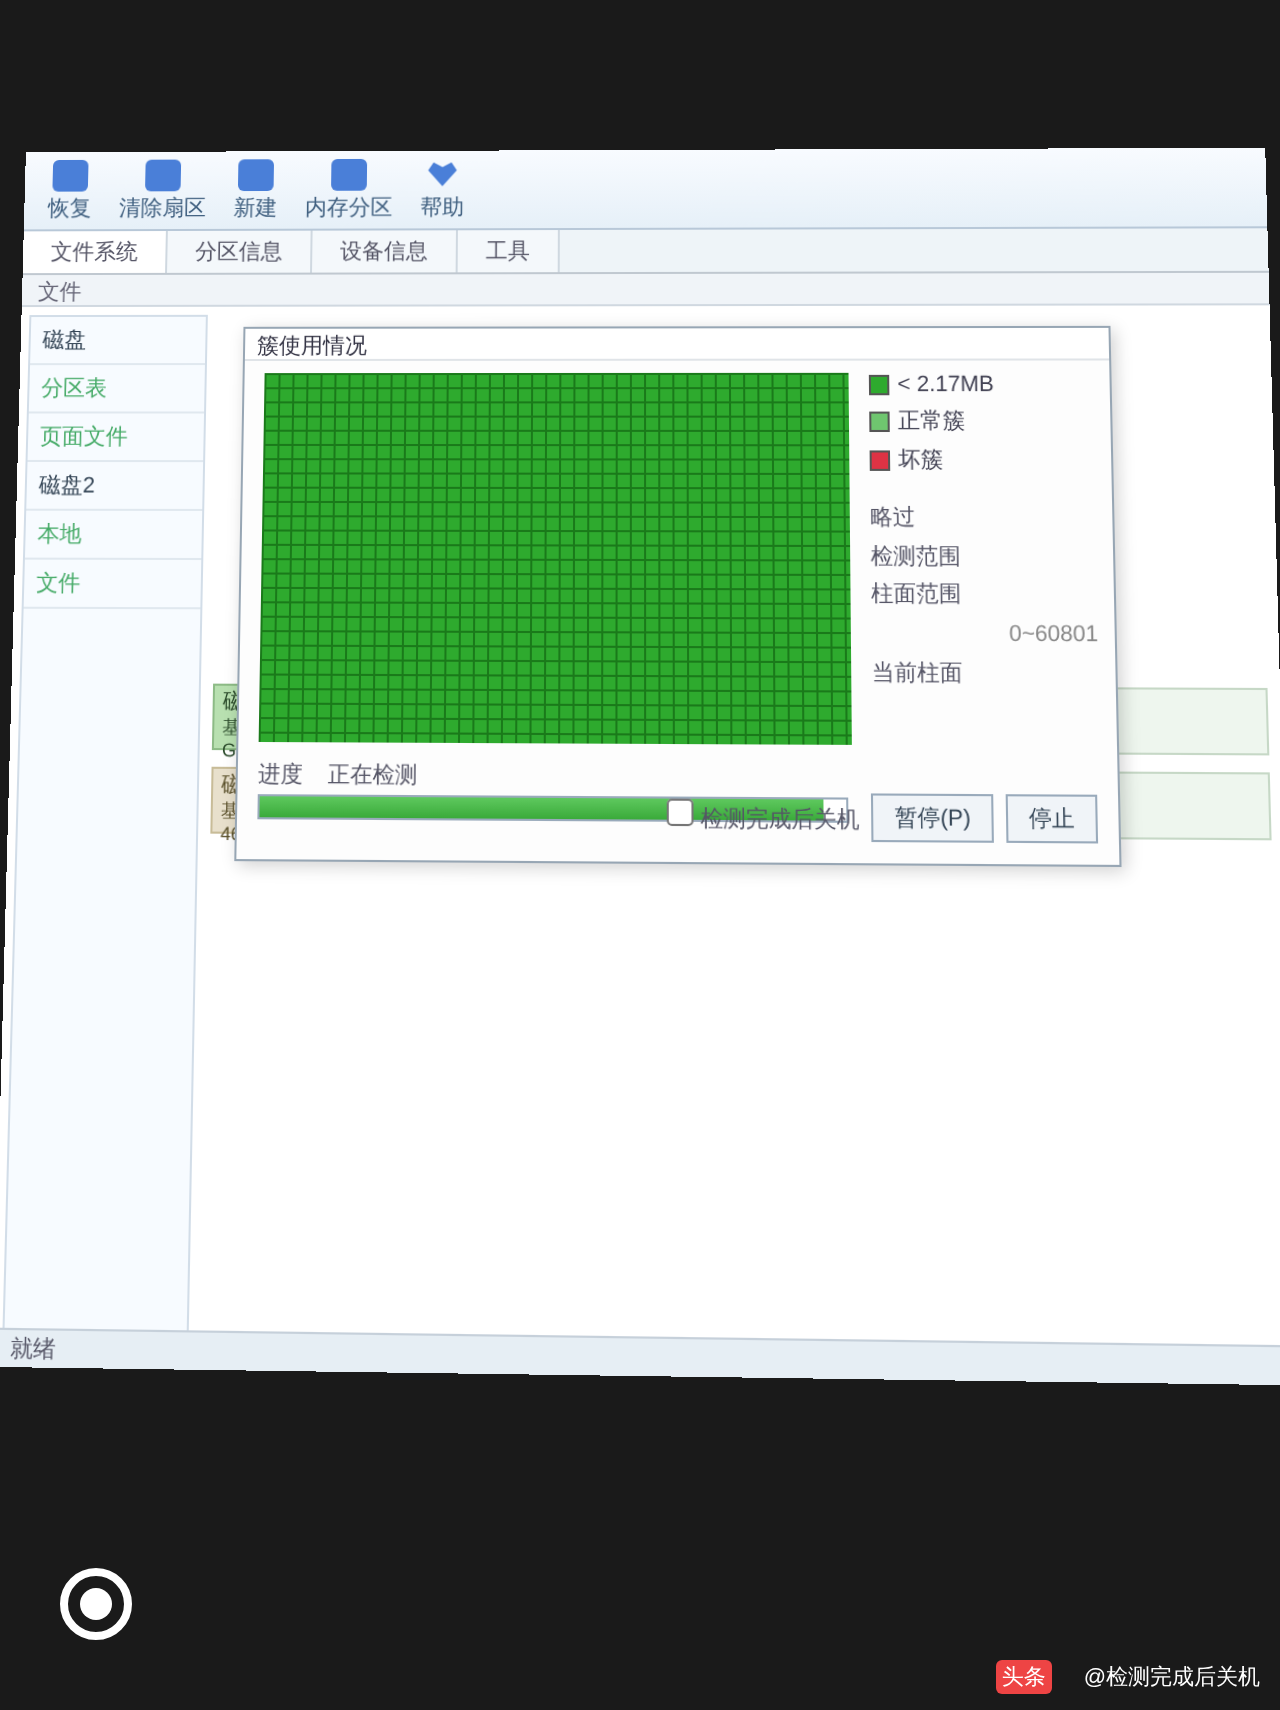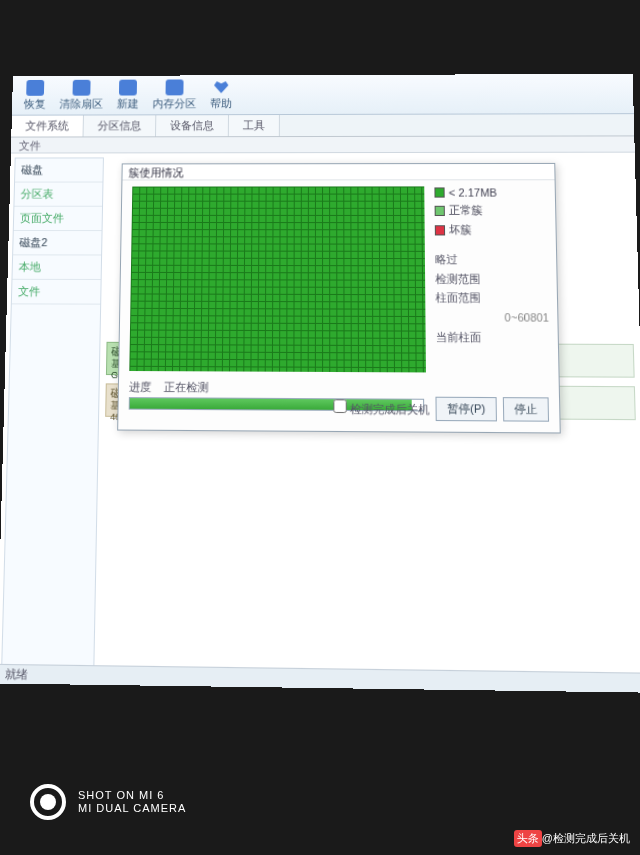--- a/index.html
+++ b/index.html
@@ -153,21 +153,21 @@
 }
 .wm-ring::after {
   content:""; position:absolute; top:50%; left:50%;
   width:16px; height:16px; margin:-8px 0 0 -8px;
   border-radius:50%; background:#fff;
 }
 .wm-txt { font-size: 14px; line-height: 1.2; letter-spacing: 1px; font-family: sans-serif; }
 
 .attrib {
   position: absolute; right: 10px; bottom: 8px;
-  color: #fff; font-size: 15px; display: flex; align-items: center; gap: 0;
+  color: #fff; font-size: 15px; display: flex; align-items: center; gap: 16px;
 }
 .attrib .badge {
   background: #e44; color: #fff; border-radius: 3px;
   font-size: 11px; padding: 1px 3px;
 }
 </style>
 </head>
 <body>
 
 <div class="screen-frame">
@@ -287,22 +287,18 @@
 
     <div class="statusbar">
       <span>就绪</span>
     </div>
 
   </div>
 </div>
 
 <div class="watermark">
   <div class="wm-ring"></div>
-  <div class="wm-txt">
-    <div>SHOT ON MI 6</div>
-    <div>MI DUAL CAMERA</div>
-  </div>
 </div>
 
 <div class="attrib">
   <span class="badge">头条</span>
   <span>@检测完成后关机</span>
 </div>
 
 </body></html>

